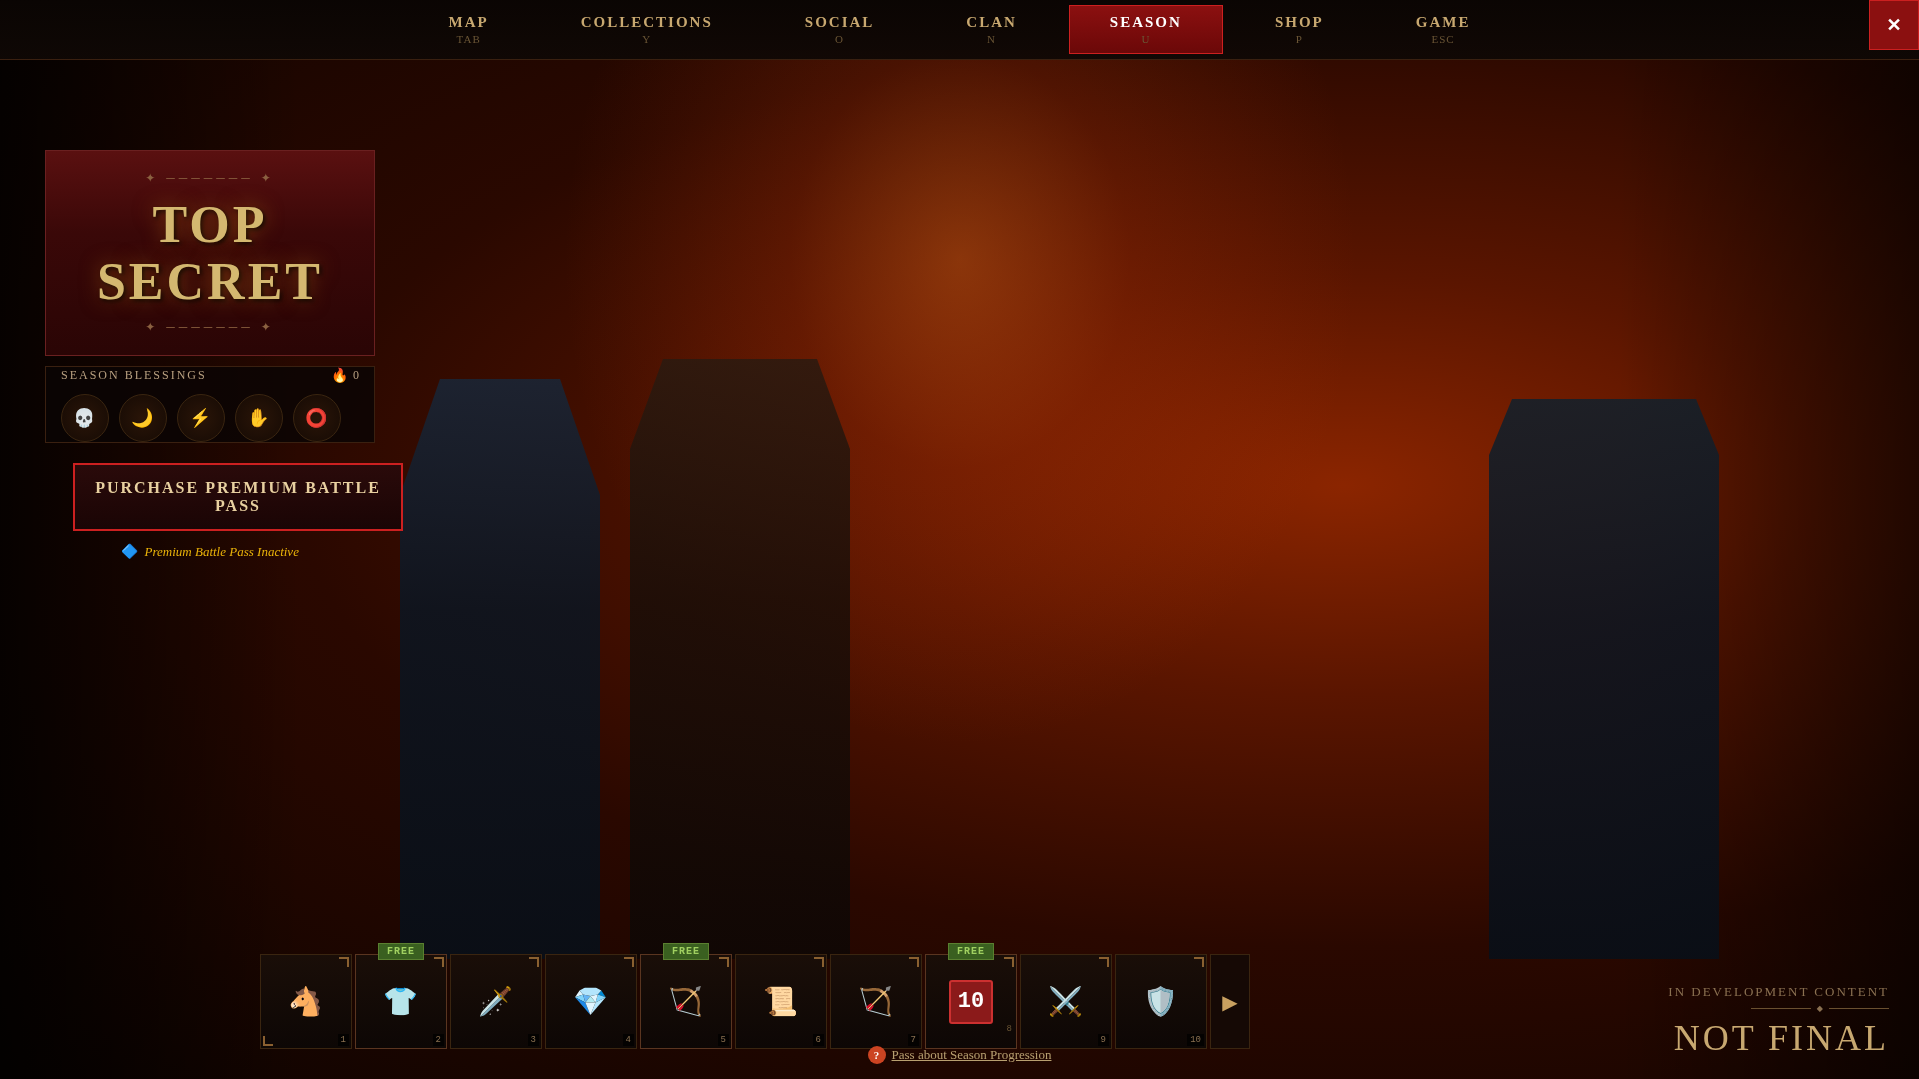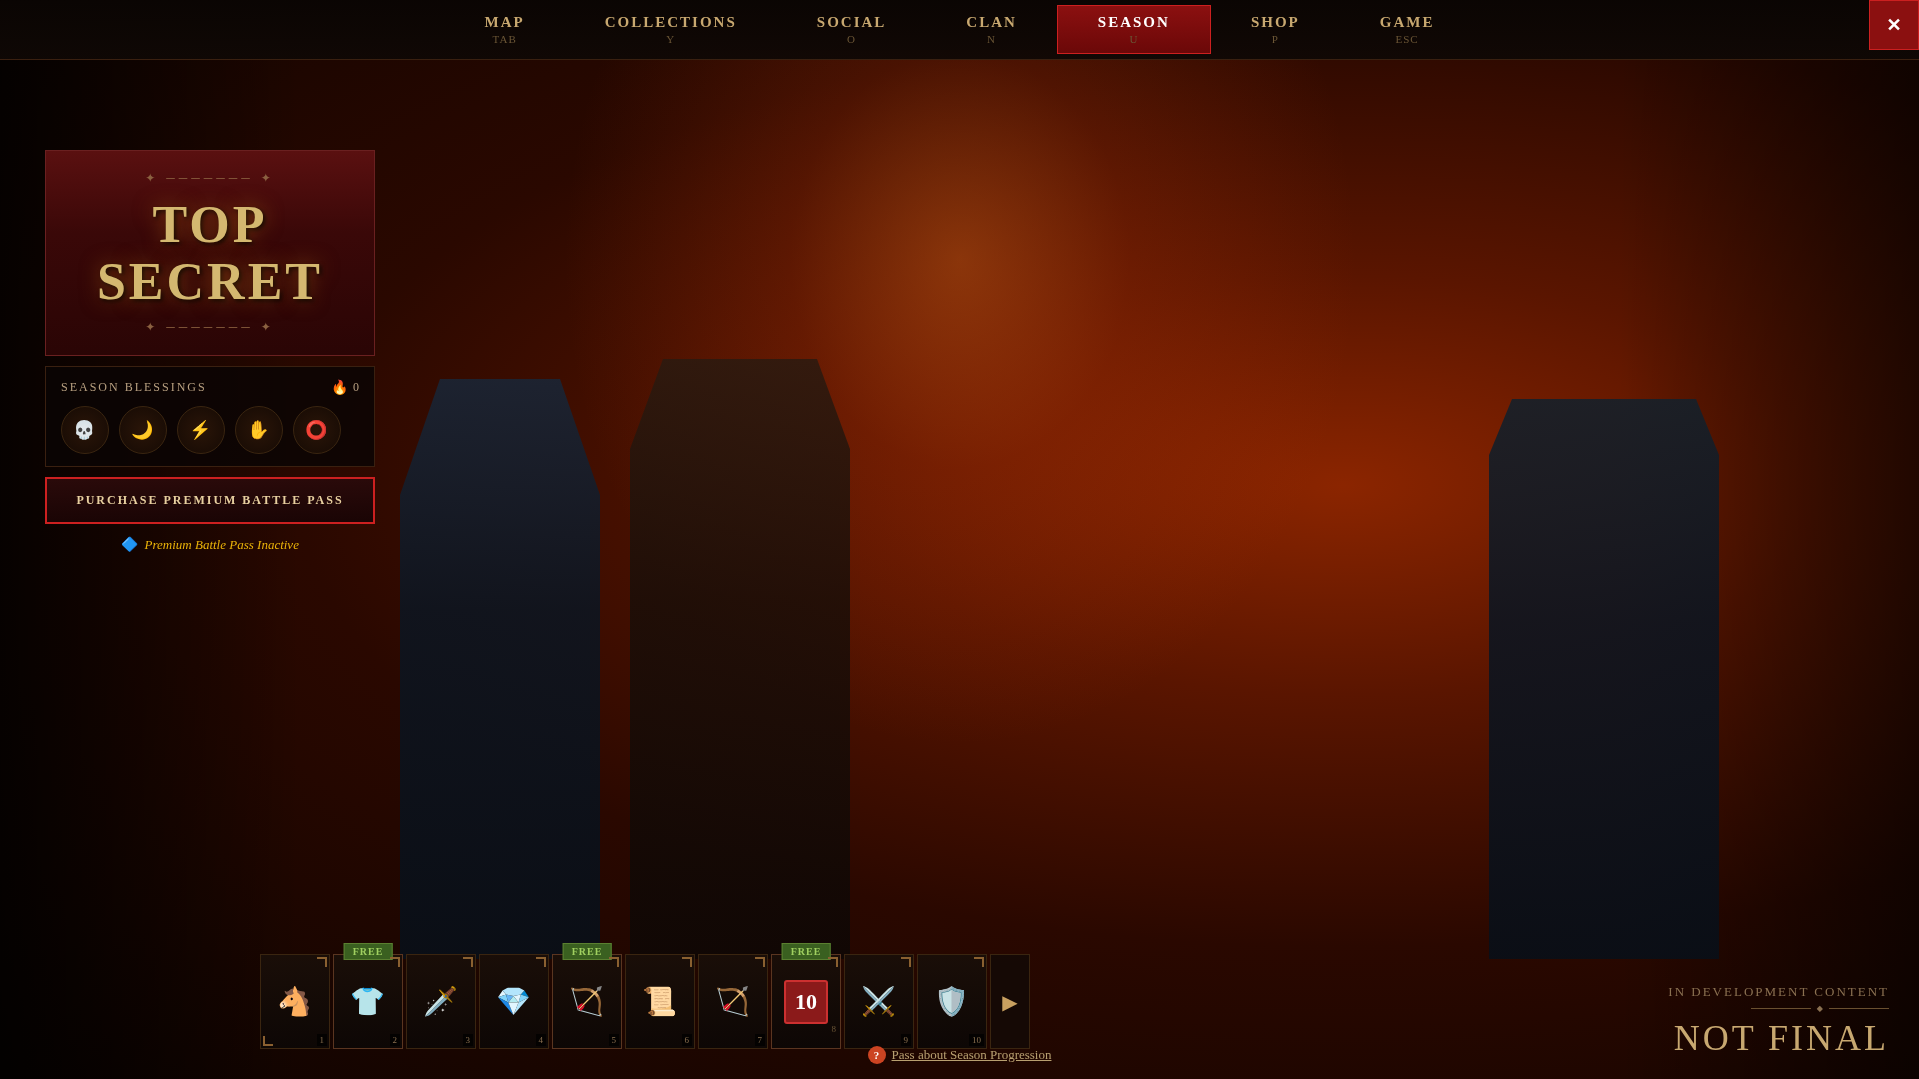--- a/index.html
+++ b/index.html
@@ -37,21 +37,21 @@
       top: 0;
       left: 0;
       right: 0;
       height: 60px;
       background: linear-gradient(180deg, rgba(10,5,3,0.98) 0%, rgba(15,8,5,0.95) 100%);
       border-bottom: 1px solid #3a2010;
       display: flex;
       align-items: center;
       justify-content: center;
       z-index: 100;
-      gap: 0;
+      gap: 12px;
     }
 
     .nav-item {
       display: flex;
       flex-direction: column;
       align-items: center;
       padding: 8px 40px;
       cursor: pointer;
       position: relative;
     }
@@ -136,22 +136,22 @@
     .ts-divider-bottom {
       color: #8a6040;
       font-size: 12px;
       letter-spacing: 4px;
       margin-top: 10px;
     }
 
     .blessings-box {
       background: rgba(10,5,3,0.85);
       border: 1px solid #3a2010;
-      padding: 12px 15px;
-      margin-bottom: 10px;
+      padding: 0 15px;
+      margin-bottom: 20px;
     }
 
     .blessings-header {
       display: flex;
       justify-content: space-between;
       align-items: center;
       margin-bottom: 10px;
     }
 
     .blessings-title {
@@ -190,30 +190,31 @@
       align-items: center;
       justify-content: center;
       cursor: pointer;
       font-size: 18px;
     }
 
     .purchase-btn {
       background: linear-gradient(180deg, #2a0a0a 0%, #1a0505 100%);
       border: 2px solid #cc2020;
       color: #e8d0a0;
-      font-size: 12px;
+      font-size: 16px;
       font-weight: bold;
       font-family: 'Georgia', serif;
       letter-spacing: 2px;
       text-transform: uppercase;
       padding: 14px 4px;
       width: 100%;
       cursor: pointer;
       text-align: center;
       margin-bottom: 8px;
+      margin-left: 28px;
     }
 
     .battle-pass-status {
       display: flex;
       align-items: center;
       justify-content: center;
       gap: 6px;
       padding: 4px;
     }
 
@@ -239,30 +240,31 @@
     }
 
     .track-items {
       display: flex;
       align-items: center;
       gap: 3px;
     }
 
     .track-item {
       position: relative;
-      width: 70px;
+      width: 92px;
       height: 95px;
       background: linear-gradient(180deg, #1a0e08 0%, #0d0705 100%);
       border: 1px solid #3a2510;
       display: flex;
       flex-direction: column;
       align-items: center;
       justify-content: center;
       cursor: pointer;
       flex-shrink: 0;
+      font-family: Liberation Mono, monospace;
     }
 
     .track-item.free-item {
       border-color: #5a3520;
     }
 
     .free-badge {
       position: absolute;
       top: -12px;
       left: 50%;

